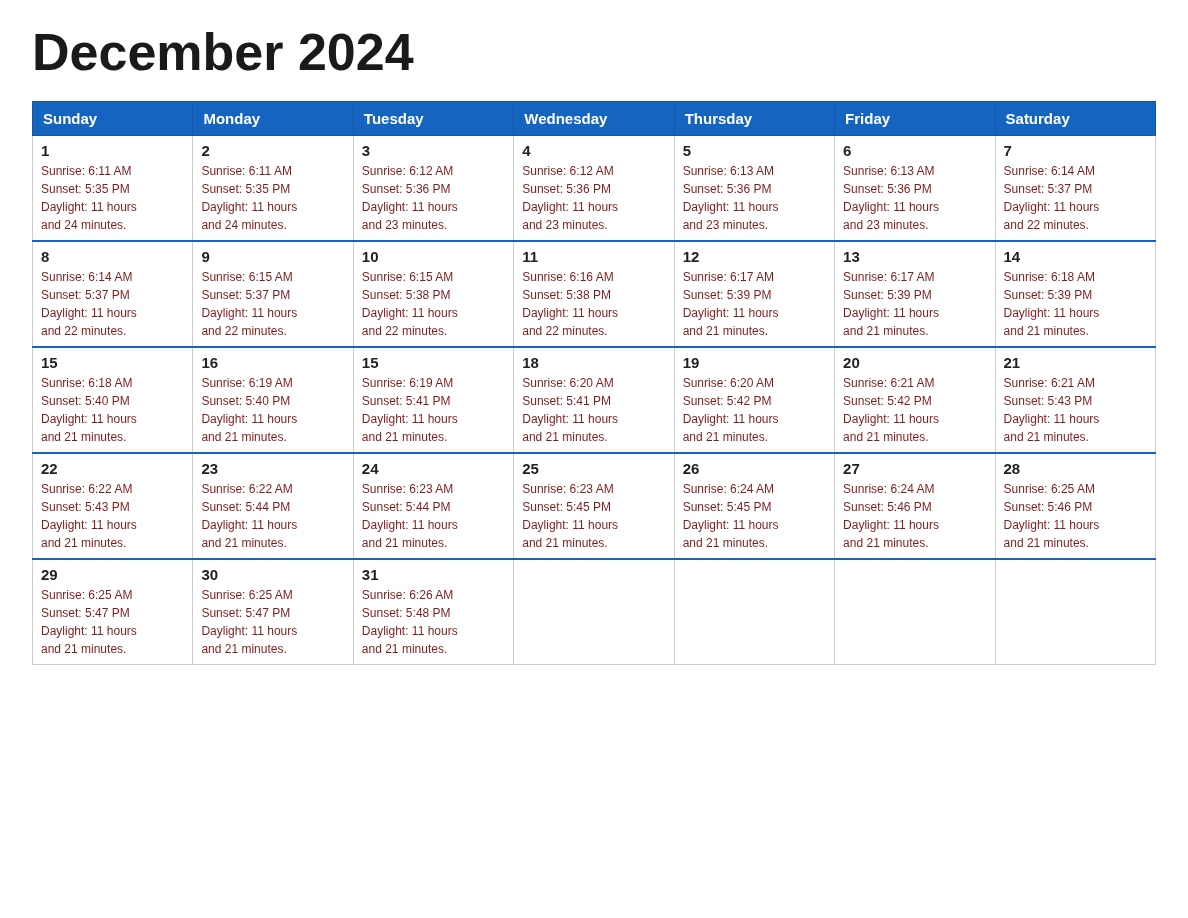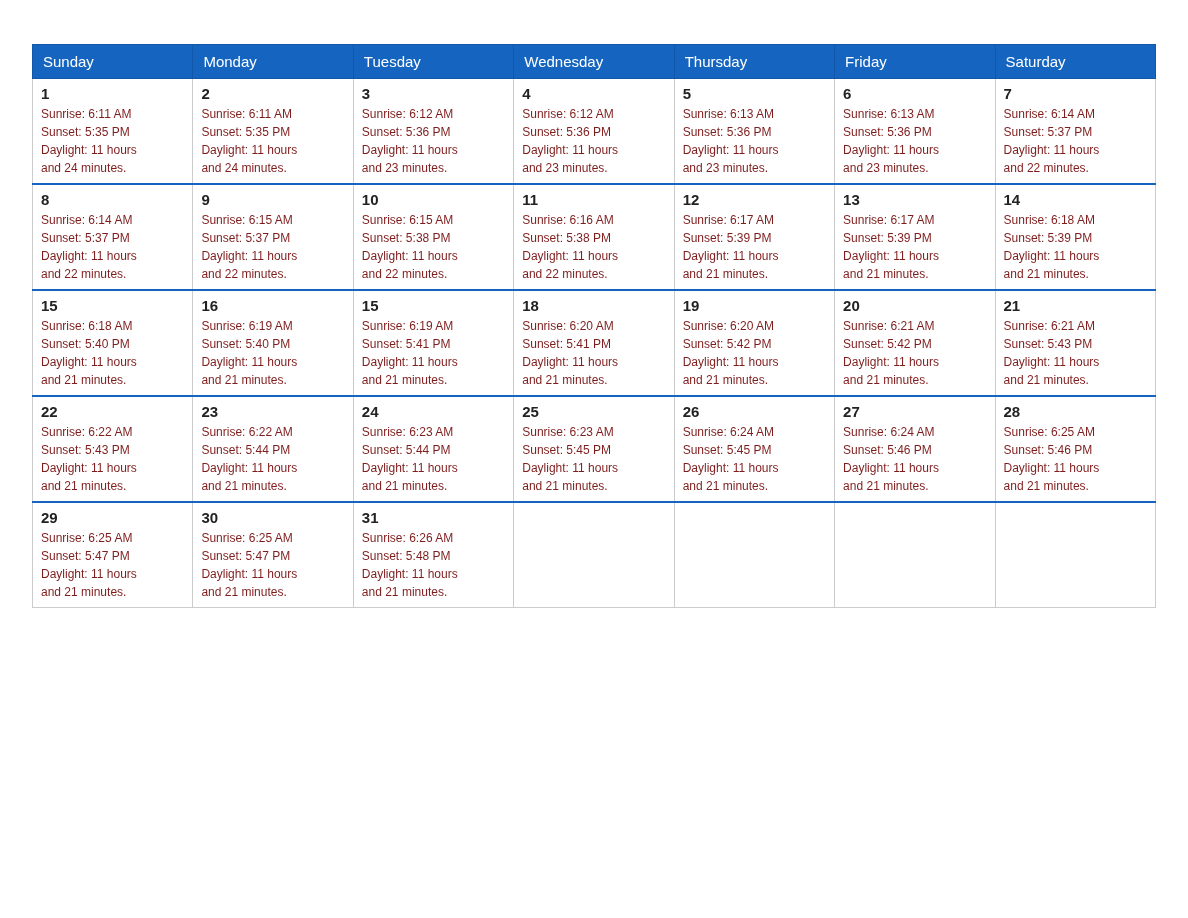--- a/index.html
+++ b/index.html
@@ -37,21 +37,21 @@
     }
     .calendar {
       width: 100%;
       border-collapse: collapse;
       border: 1px solid #bbb;
     }
     .calendar th {
       background-color: #1565c0;
       color: #fff;
       font-size: 15px;
-      font-weight: normal;
+      font-weight: bold;
       padding: 8px 10px;
       text-align: left;
       border: 1px solid #1257a8;
     }
     .calendar td {
       vertical-align: top;
       border: 1px solid #ccc;
       padding: 6px 8px;
       width: 14.28%;
       min-height: 100px;
@@ -72,20 +72,21 @@
     }
     .row-divider td {
       border-top: 2px solid #1565c0;
     }
   </style>
 </head>
 <body>
 
 <div class="header">
   <div class="title-block">
+    <div class="month-title">December 2024</div>
   </div>
 </div>
 
 <table class="calendar">
   <thead>
     <tr>
     <th>Sunday</th>
         <th>Monday</th>
         <th>Tuesday</th>
         <th>Wednesday</th>

